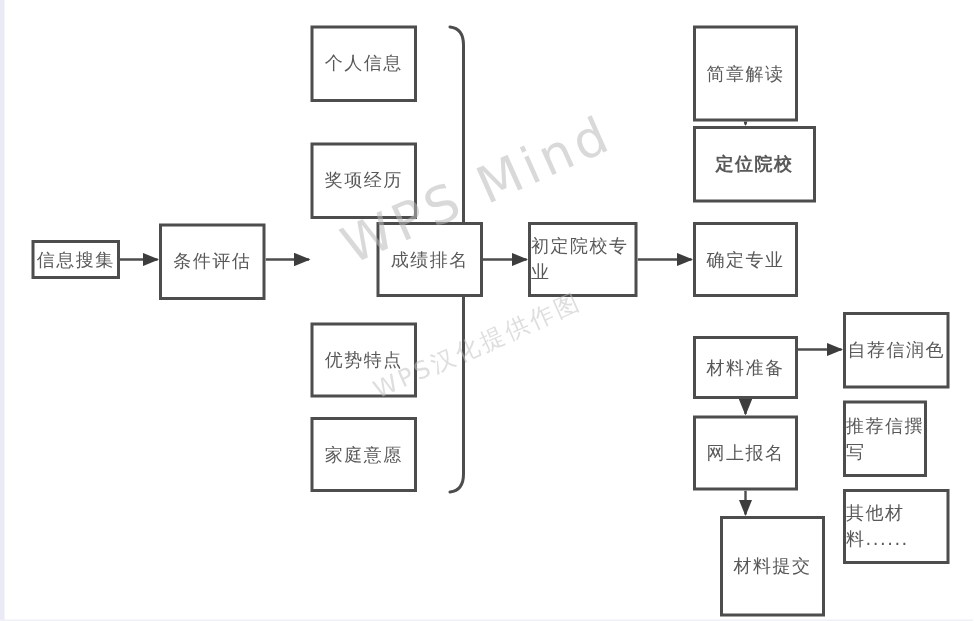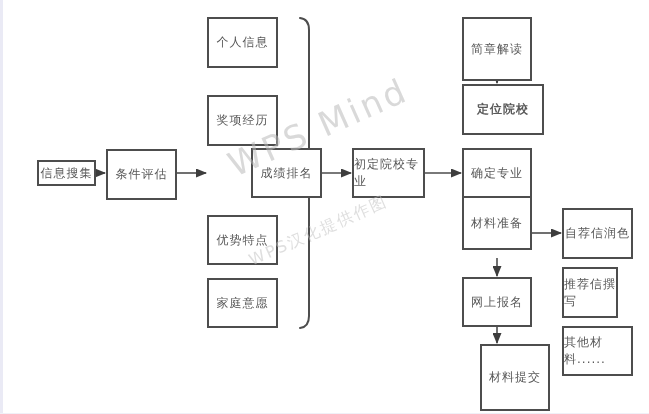--- a/index.html
+++ b/index.html
@@ -22,35 +22,35 @@
     position:absolute;
     box-sizing:border-box;
     border:2px solid #4d4d4d;
     background:#ffffff;
     display:flex;align-items:center;justify-content:center;
     font-size:12px;color:#595959;
     letter-spacing:1px;
     z-index:2;
   }
   
-  .n-info-collect   {left:37px;  top:160px; width:59px; height:26px;}
+  .n-info-collect   {left:21px;  top:160px; width:59px; height:26px;}
   .n-condition-eval {left:106px; top:149px; width:71px; height:51px;}
   
   .n-personal-info  {left:207px; top:17px;  width:71px; height:51px;}
   .n-awards         {left:207px; top:84px;  width:71px; height:51px;margin-top:11px;}
   .n-grade-rank     {left:207px; top:148px; width:71px; height:50px;margin-left:44px;}
   .n-strengths      {left:207px; top:215px; width:71px; height:50px;}
   .n-family-wish    {left:207px; top:278px; width:71px; height:50px;}
   
   .n-initial-school {left:352px; top:148px; width:73px; height:50px;}
   
   .n-brochure       {left:462px; top:17px;  width:70px; height:64px;}
   .n-locate-school  {left:462px; top:84px;  width:82px; height:51px;font-weight:bold;}
   .n-confirm-major  {left:462px; top:148px; width:70px; height:50px;}
-  .n-material-prep  {left:462px; top:196px; width:70px; height:54px;}
+  .n-material-prep  {left:462px; top:224px; width:70px; height:42px;}
   .n-online-reg     {left:462px; top:277px; width:70px; height:50px;}
   .n-material-submit{left:480px; top:344px; width:70px; height:67px;}
   
   .n-self-letter    {left:562px; top:208px; width:71px; height:51px;}
   .n-rec-letter     {left:562px; top:267px; width:56px; height:51px;}
   .n-other-materials{left:562px; top:326px; width:71px; height:50px;}
 
   #connectors{
     position:absolute;left:0;top:0;width:649px;height:414px;
     z-index:1;

